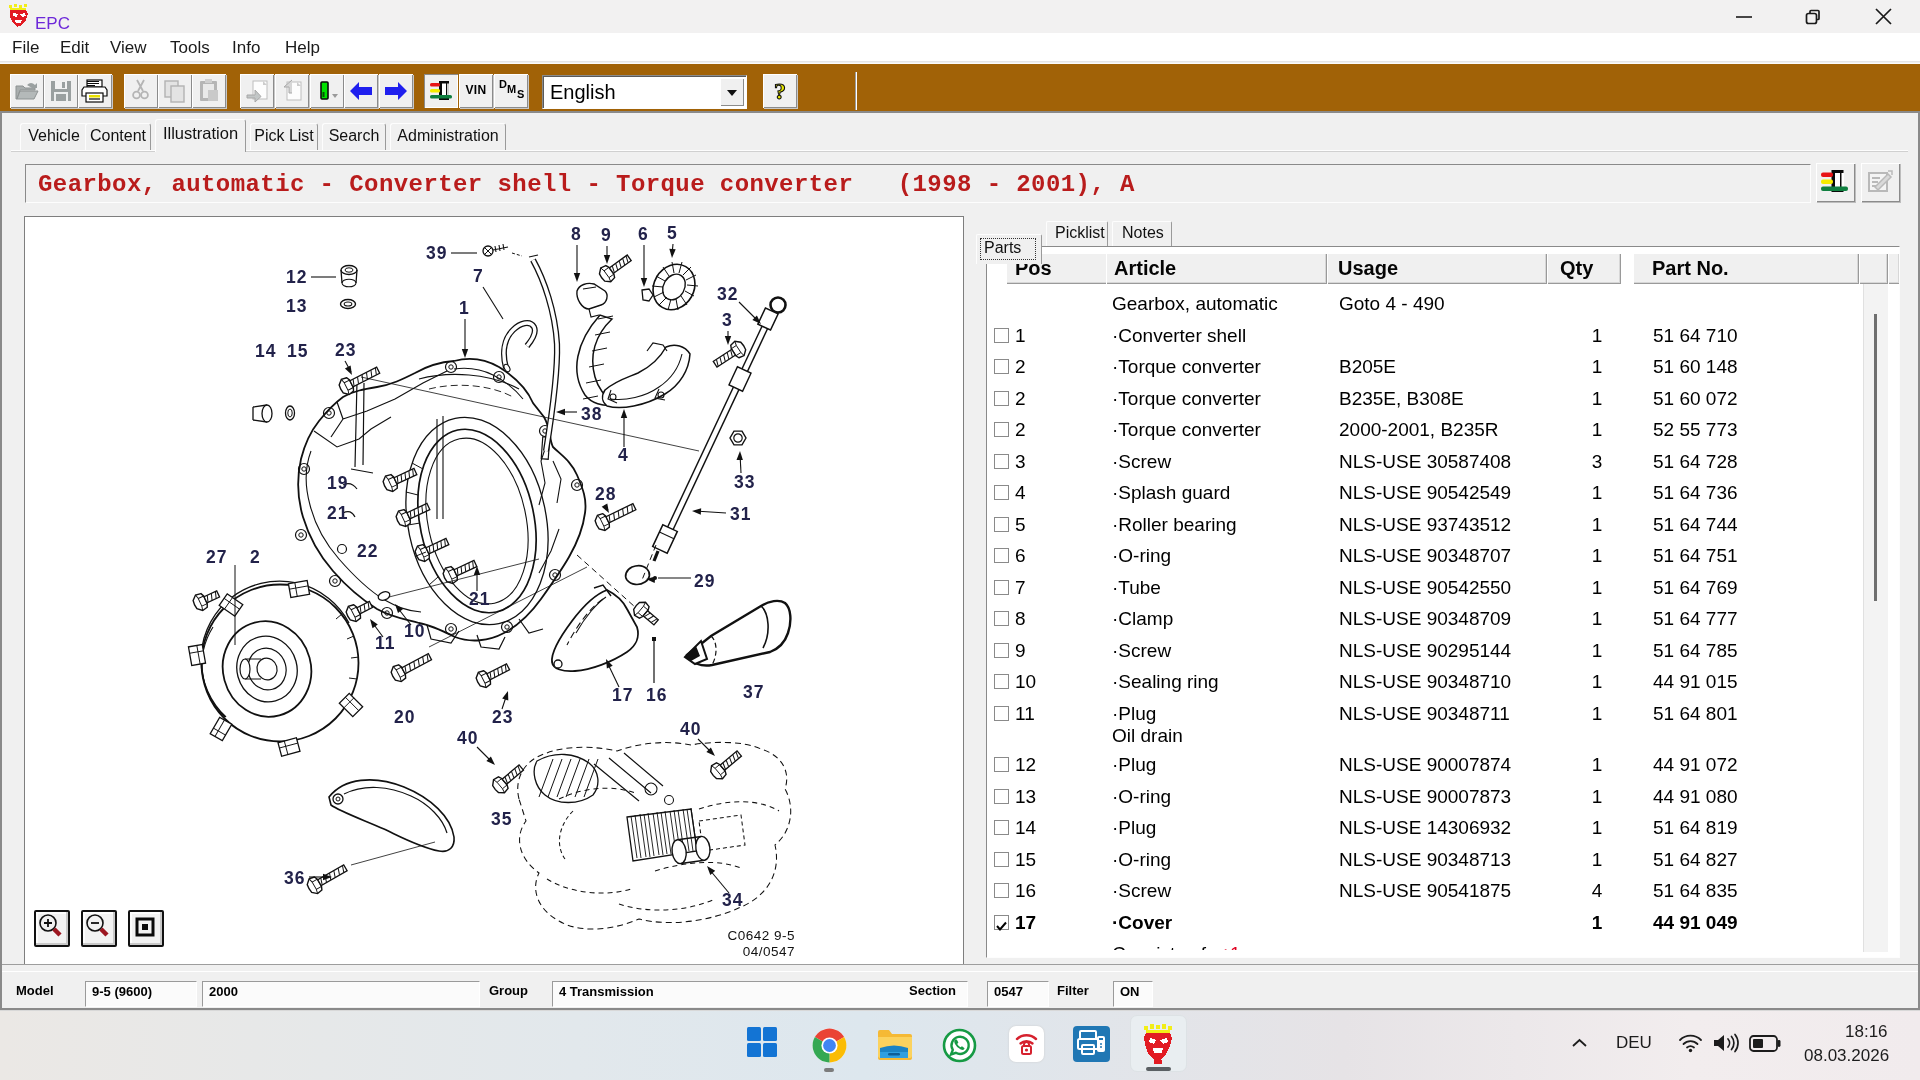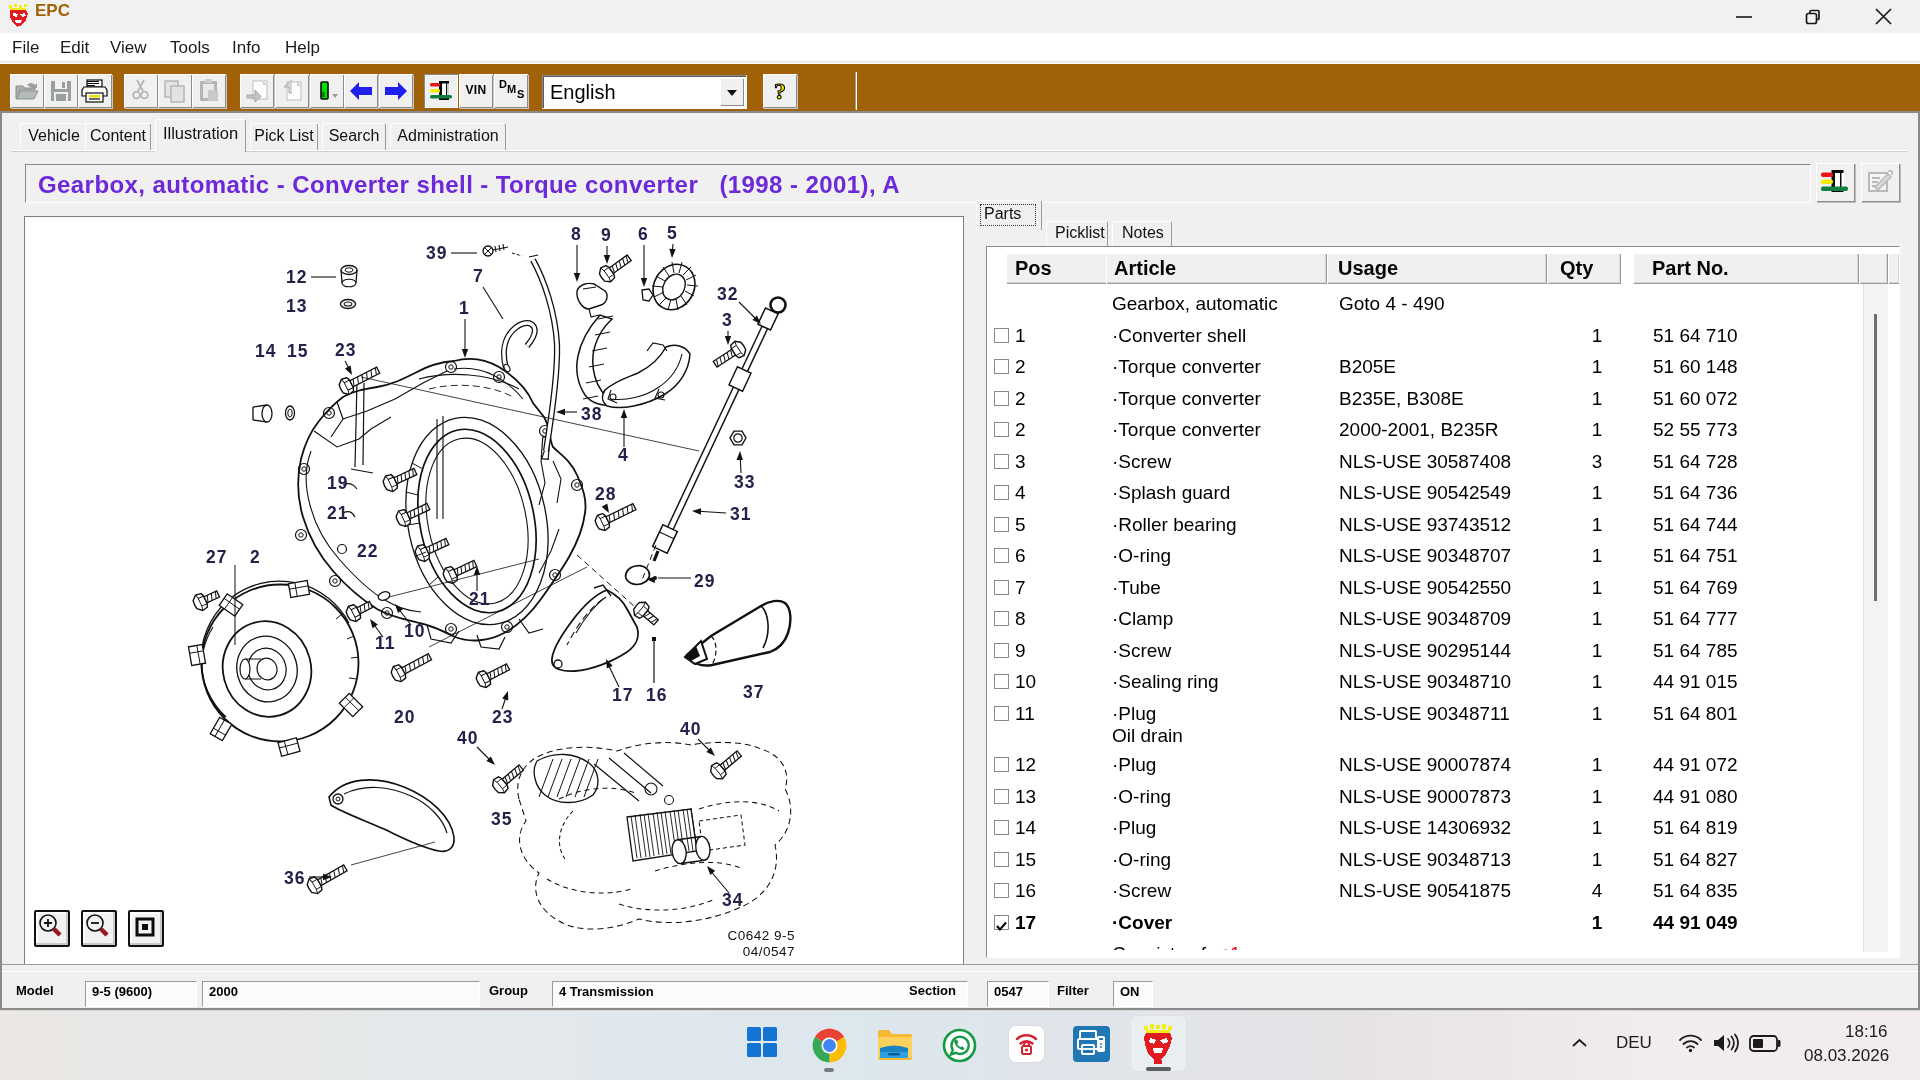--- a/index.html
+++ b/index.html
@@ -1,34 +1,34 @@
 <!DOCTYPE html>
 <html><head><meta charset="utf-8"><style>
 *{margin:0;padding:0;box-sizing:border-box;}
 body{width:1920px;height:1080px;overflow:hidden;font-family:"Liberation Sans",sans-serif;background:#f0f0f0;}
 #scr{position:relative;width:1920px;height:1080px;background:#f0f0f0;}
 .abs{position:absolute;}
 
 #titlebar{left:0;top:0;width:1920px;height:33px;background:#f2f1f1;}
-#titlebar .tt{position:absolute;left:35px;top:1px;font-size:17px;color:#a16207;font-weight:bold;}
+#titlebar .tt{position:absolute;left:35px;top:14px;font-size:17px;color:#6d28d9;}
 #menubar{left:0;top:33px;width:1920px;height:29px;background:#ffffff;border-bottom:1px solid #e5e5e5;}
 .mi{position:absolute;top:5px;font-size:17px;color:#1b1b1b;}
 #toolbar{left:0;top:63px;width:1920px;height:48px;background:#a16207;border-top:1px solid #fbfbfb;}
 .tbtn{position:absolute;top:10px;width:34px;height:34px;background:#f0f0f0;
  box-shadow:inset 1px 1px 0 #ffffff,inset -1px -1px 0 #8b8b8b,1px 1px 0 #c8c8c8;}
 .tbtn.pressed{box-shadow:inset 1px 1px 0 #8b8b8b,inset -1px -1px 0 #ffffff;}
 .tbtn svg{position:absolute;left:3px;top:3px;}
 
 #client{left:0;top:111px;width:1920px;height:899px;background:#f0f0f0;border-top:2px solid #8a8a8a;border-left:2px solid #8a8a8a;border-right:2px solid #8a8a8a;}
 
 .tab{position:absolute;background:#f0f0f0;border:1px solid #9a9a9a;border-bottom:none;border-radius:3px 3px 0 0;border-left-color:#fdfdfd;border-top-color:#fdfdfd;font-size:16px;color:#111;text-align:center;}
 #paneline{left:11px;top:150px;width:1897px;height:2px;background:#fdfdfd;border-bottom:1px solid #d0d0d0;}
 
 #tbox{left:25px;top:164px;width:1786px;height:39px;background:#f0f0f0;border:1px solid;border-color:#8a8a8a #fdfdfd #fdfdfd #8a8a8a;}
-#tbox span{position:absolute;left:12px;top:6px;font-size:24px;font-weight:bold;color:#6d28d9;letter-spacing:0.42px;}
+#tbox span{position:absolute;left:12px;top:6px;font-size:24px;font-weight:bold;color:#b91c1c;letter-spacing:0.42px;font-family:Liberation Mono, monospace;}
 .sqbtn{position:absolute;width:39px;height:39px;background:#f0f0f0;box-shadow:inset 1px 1px 0 #ffffff,inset -1px -1px 0 #8b8b8b,1px 1px 0 #bdbdbd;}
 
 #illus{left:24px;top:216px;width:940px;height:749px;background:#fff;border:1px solid #7e7e7e;}
 .zbtn{position:absolute;width:36px;height:37px;background:#f2f2f2;border:2px solid #111;border-radius:2px;box-shadow:inset -2px -2px 0 #c9c9c9,inset 2px 2px 0 #fdfdfd;}
 
 .ptab{position:absolute;background:#f0f0f0;border:1px solid #9a9a9a;border-bottom:none;border-left-color:#fdfdfd;border-top-color:#fdfdfd;border-radius:2px 2px 0 0;font-size:16px;color:#111;}
 #ptable{left:986px;top:246px;width:914px;height:712px;background:#fff;border:1px solid;border-color:#8a8a8a #fdfdfd #fdfdfd #8a8a8a;overflow:hidden;}
 .hc{position:absolute;top:6px;height:31px;background:#f0f0f0;box-shadow:inset 1px 1px 0 #ffffff,inset -1px -1px 0 #9a9a9a,inset -2px -2px 0 #d7d7d7;font-size:20px;font-weight:bold;color:#050505;}
 .hc span{position:absolute;top:4px;}
 #tbody{position:absolute;left:1px;top:41px;width:875px;height:662px;background:#fff;overflow:hidden;font-size:19px;color:#000;}
@@ -646,21 +646,21 @@
         <path d="M18,17 L24,23" stroke="#9c1620" stroke-width="4.5"></path>
       </svg>
 </div>
 <div class="zbtn" style="left:128px;top:910px">
  <svg width="30" height="30" viewBox="0 0 30 30">
         <rect x="7" y="7" width="16" height="16" fill="none" stroke="#0a0a0a" stroke-width="3"></rect>
         <rect x="12" y="12" width="6" height="6" fill="#0a0a0a"></rect>
       </svg>
 </div>
 
-<div class="abs ptab" style="left:976px;top:200px;width:66px;height:30px;z-index:4;padding:4px 0 0 7px">Parts<div style="position:absolute;left:3px;top:3px;width:56px;height:22px;border:1px dotted #333"></div></div>
+<div class="abs ptab" style="left:976px;top:234px;width:66px;height:30px;z-index:4;padding:4px 0 0 7px">Parts<div style="position:absolute;left:3px;top:3px;width:56px;height:22px;border:1px dotted #333"></div></div>
 <div class="abs ptab" style="left:1046px;top:221px;width:62px;height:26px;padding:2px 0 0 8px">Picklist</div>
 <div class="abs ptab" style="left:1112px;top:221px;width:60px;height:26px;padding:2px 0 0 9px">Notes</div>
 
 <div class="abs" id="ptable">
   <div class="hc" style="left:19px;width:116px">
         <span style="left:9px">Pos</span>
       </div>
   <div class="hc" style="left:119px;width:221px">
         <span style="left:8px">Article</span>
       </div>

